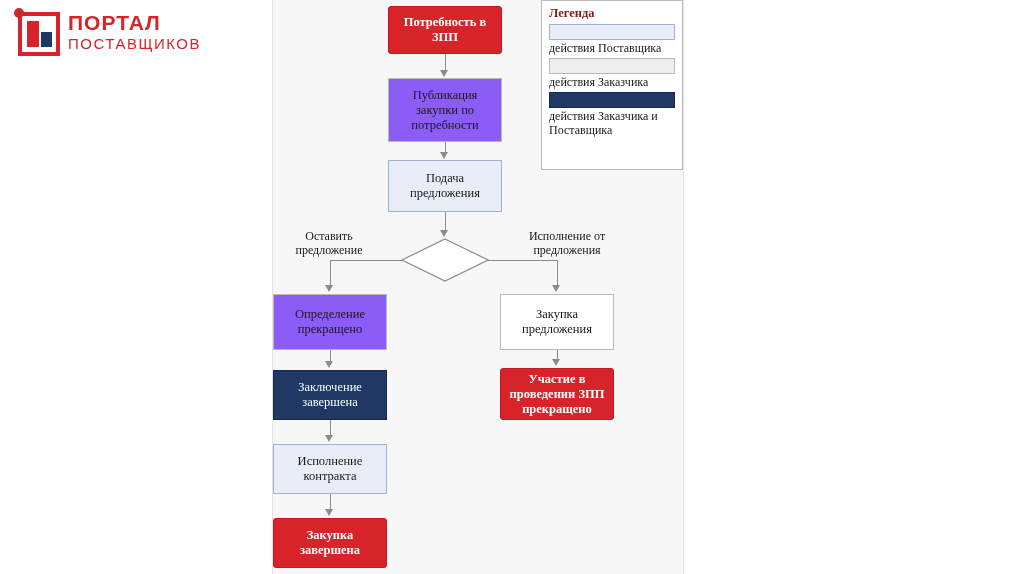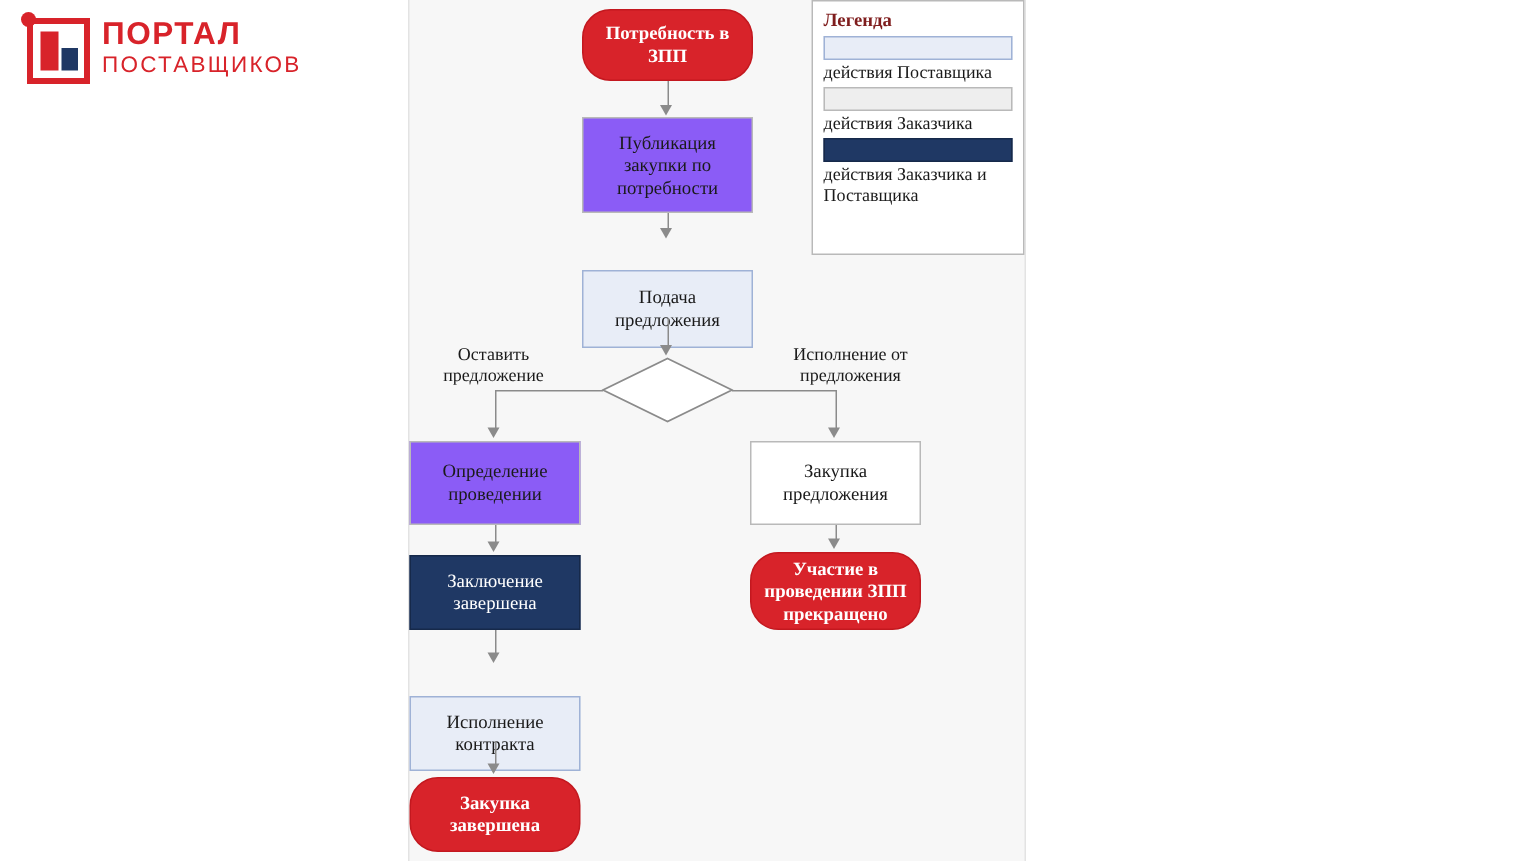--- a/index.html
+++ b/index.html
@@ -50,27 +50,27 @@
 
   
   .node{
     position:absolute;box-sizing:border-box;
     display:flex;align-items:center;justify-content:center;
     text-align:center;font-size:12.5px;line-height:15px;color:#1a1a1a;
     padding:2px 4px;
   }
   .node.red{
     background:#d8232a;border:1px solid #c3181f;color:#ffffff;
-    border-radius:19px;font-weight:bold;
+    border-radius:3px;font-weight:bold;
   }
   .node.gray{
     background:#8b5cf6;border:1px solid #b9b9b9;
   }
   .node.blue{
-    background:#e8edf7;border:1px solid #9fb2d6;margin-top:20px;
+    background:#e8edf7;border:1px solid #9fb2d6;
   }
   .node.white{
     background:#ffffff;border:1px solid #b9b9b9;
   }
   .node.navy{
     background:#1f3864;border:1px solid #16294a;color:#ffffff;
   }
 
   
   .diamond{
@@ -140,21 +140,21 @@
     <span>Подача предложения</span>
   </div>
 
   <div class="diamond" style="left:401px;top:238px;">
     <svg width="88" height="44" viewBox="0 0 88 44">
       <polygon points="44,1 87,22 44,43 1,22" fill="#ffffff" stroke="#8b8b8b" stroke-width="1.2"></polygon>
     </svg>
   </div>
 
   <div class="node gray" style="left:273px;top:294px;width:114px;height:56px;">
-    <span>Определение проведении</span>
+    <span>Определение прекращено</span>
   </div>
 
   <div class="node white" style="left:500px;top:294px;width:114px;height:56px;">
     <span>Закупка предложения</span>
   </div>
 
   <div class="node navy" style="left:273px;top:370px;width:114px;height:50px;">
     <span>Заключение завершена</span>
   </div>
 

